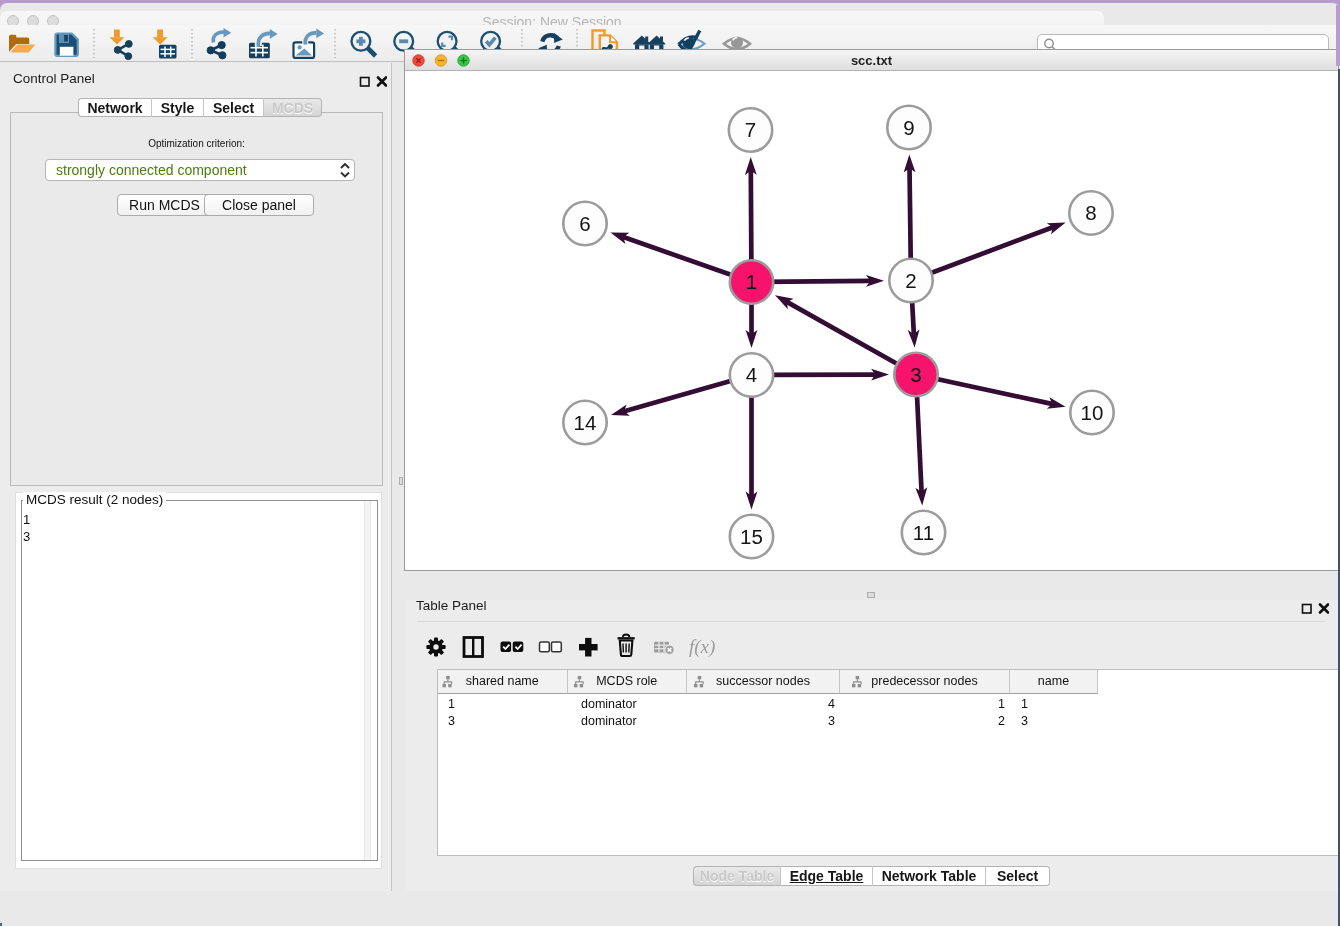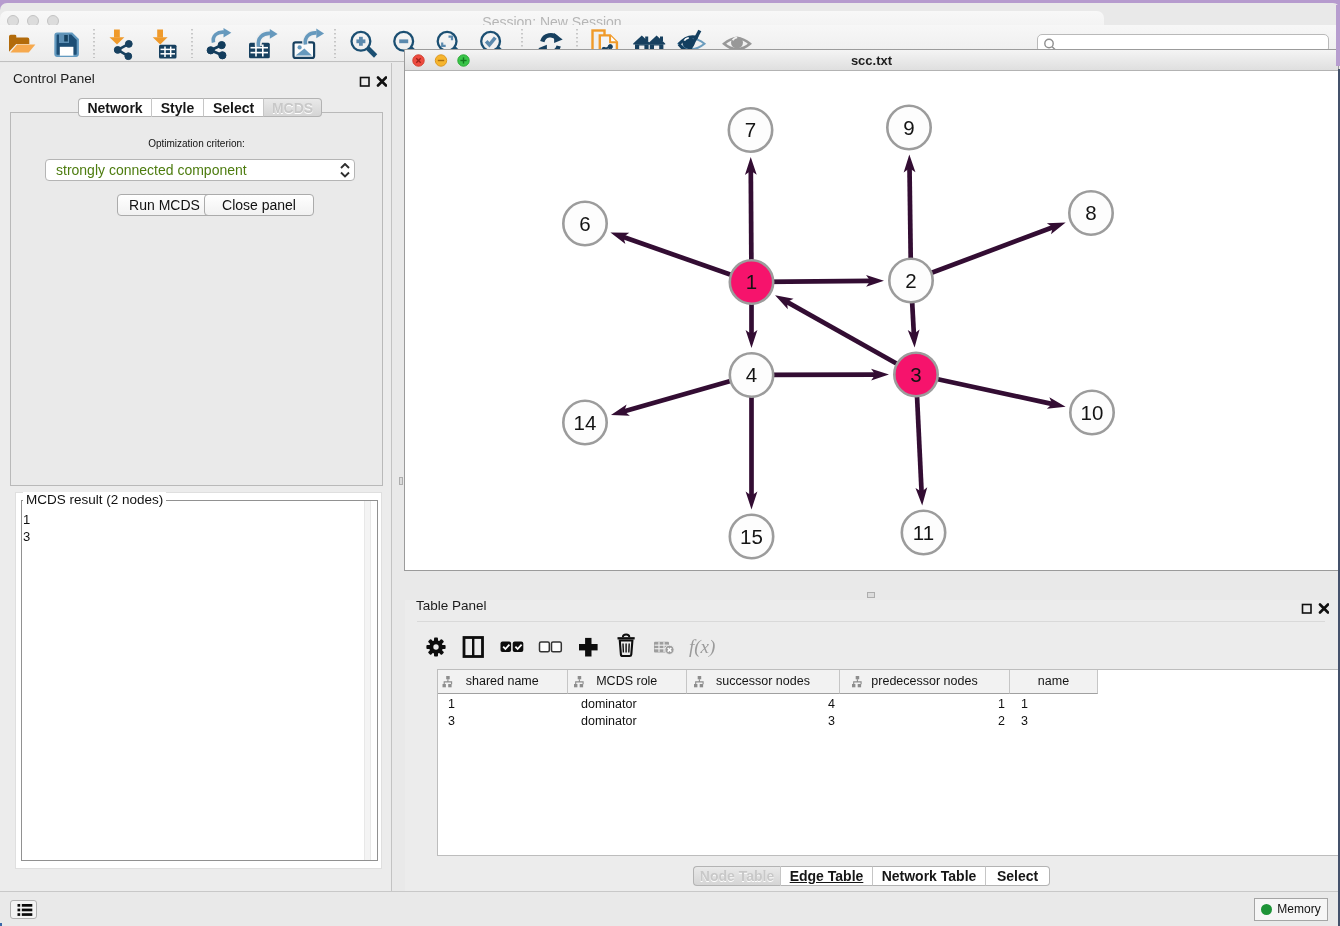--- a/index.html
+++ b/index.html
@@ -498,33 +498,18 @@
       <div class="rcell" style="left:583px; top:42px;">3</div>
     </div>
     <div class="tabrow" style="left:288px; top:266px;">
       <div class="btab first sel" style="width:88px;">Node Table</div>
       <div class="btab" style="width:92px;text-decoration:underline;">Edge Table</div>
       <div class="btab" style="width:113px;">Network Table</div>
       <div class="btab last" style="width:64px;">Select</div>
     </div>
   </div>
 
-  <div id="statusbar">
-    <div id="listbtn">
-      <svg width="27" height="19" style="position:absolute;left:0;top:0;">
-        <g fill="#0a0a0a">
-          <rect x="6.5" y="3" width="2.7" height="2.7"></rect>
-          <rect x="6.5" y="7.6" width="2.7" height="2.7"></rect>
-          <rect x="6.5" y="12.2" width="2.7" height="2.7"></rect>
-          <rect x="10.8" y="3" width="10.5" height="2.7"></rect>
-          <rect x="10.8" y="7.6" width="10.5" height="2.7"></rect>
-          <rect x="10.8" y="12.2" width="10.5" height="2.7"></rect>
-        </g>
-      </svg>
-    </div>
-    <div id="membtn"><span style="display:inline-block;width:11px;height:11px;border-radius:50%;background:#1d9337;vertical-align:-1.5px;margin-right:5px;"></span>Memory</div>
-  </div>
   <div style="position:absolute;left:399px;top:474px;width:4px;height:8px;background:#dcdcdc;border:1px solid #adadad;"></div>
   <div style="position:absolute;left:867px;top:589px;width:8px;height:6px;background:#dcdcdc;border:1px solid #adadad;"></div>
   <div style="position:absolute;left:1338px;top:66px;width:2px;height:858px;background:#44516b;"></div>
   <div style="position:absolute;left:1336px;top:2px;width:4px;height:61px;background:#b79dcf;"></div>
   <div style="position:absolute;left:0;top:920px;width:2px;height:3px;background:#3a68a8;"></div>
 </div>
 
 </body></html>

